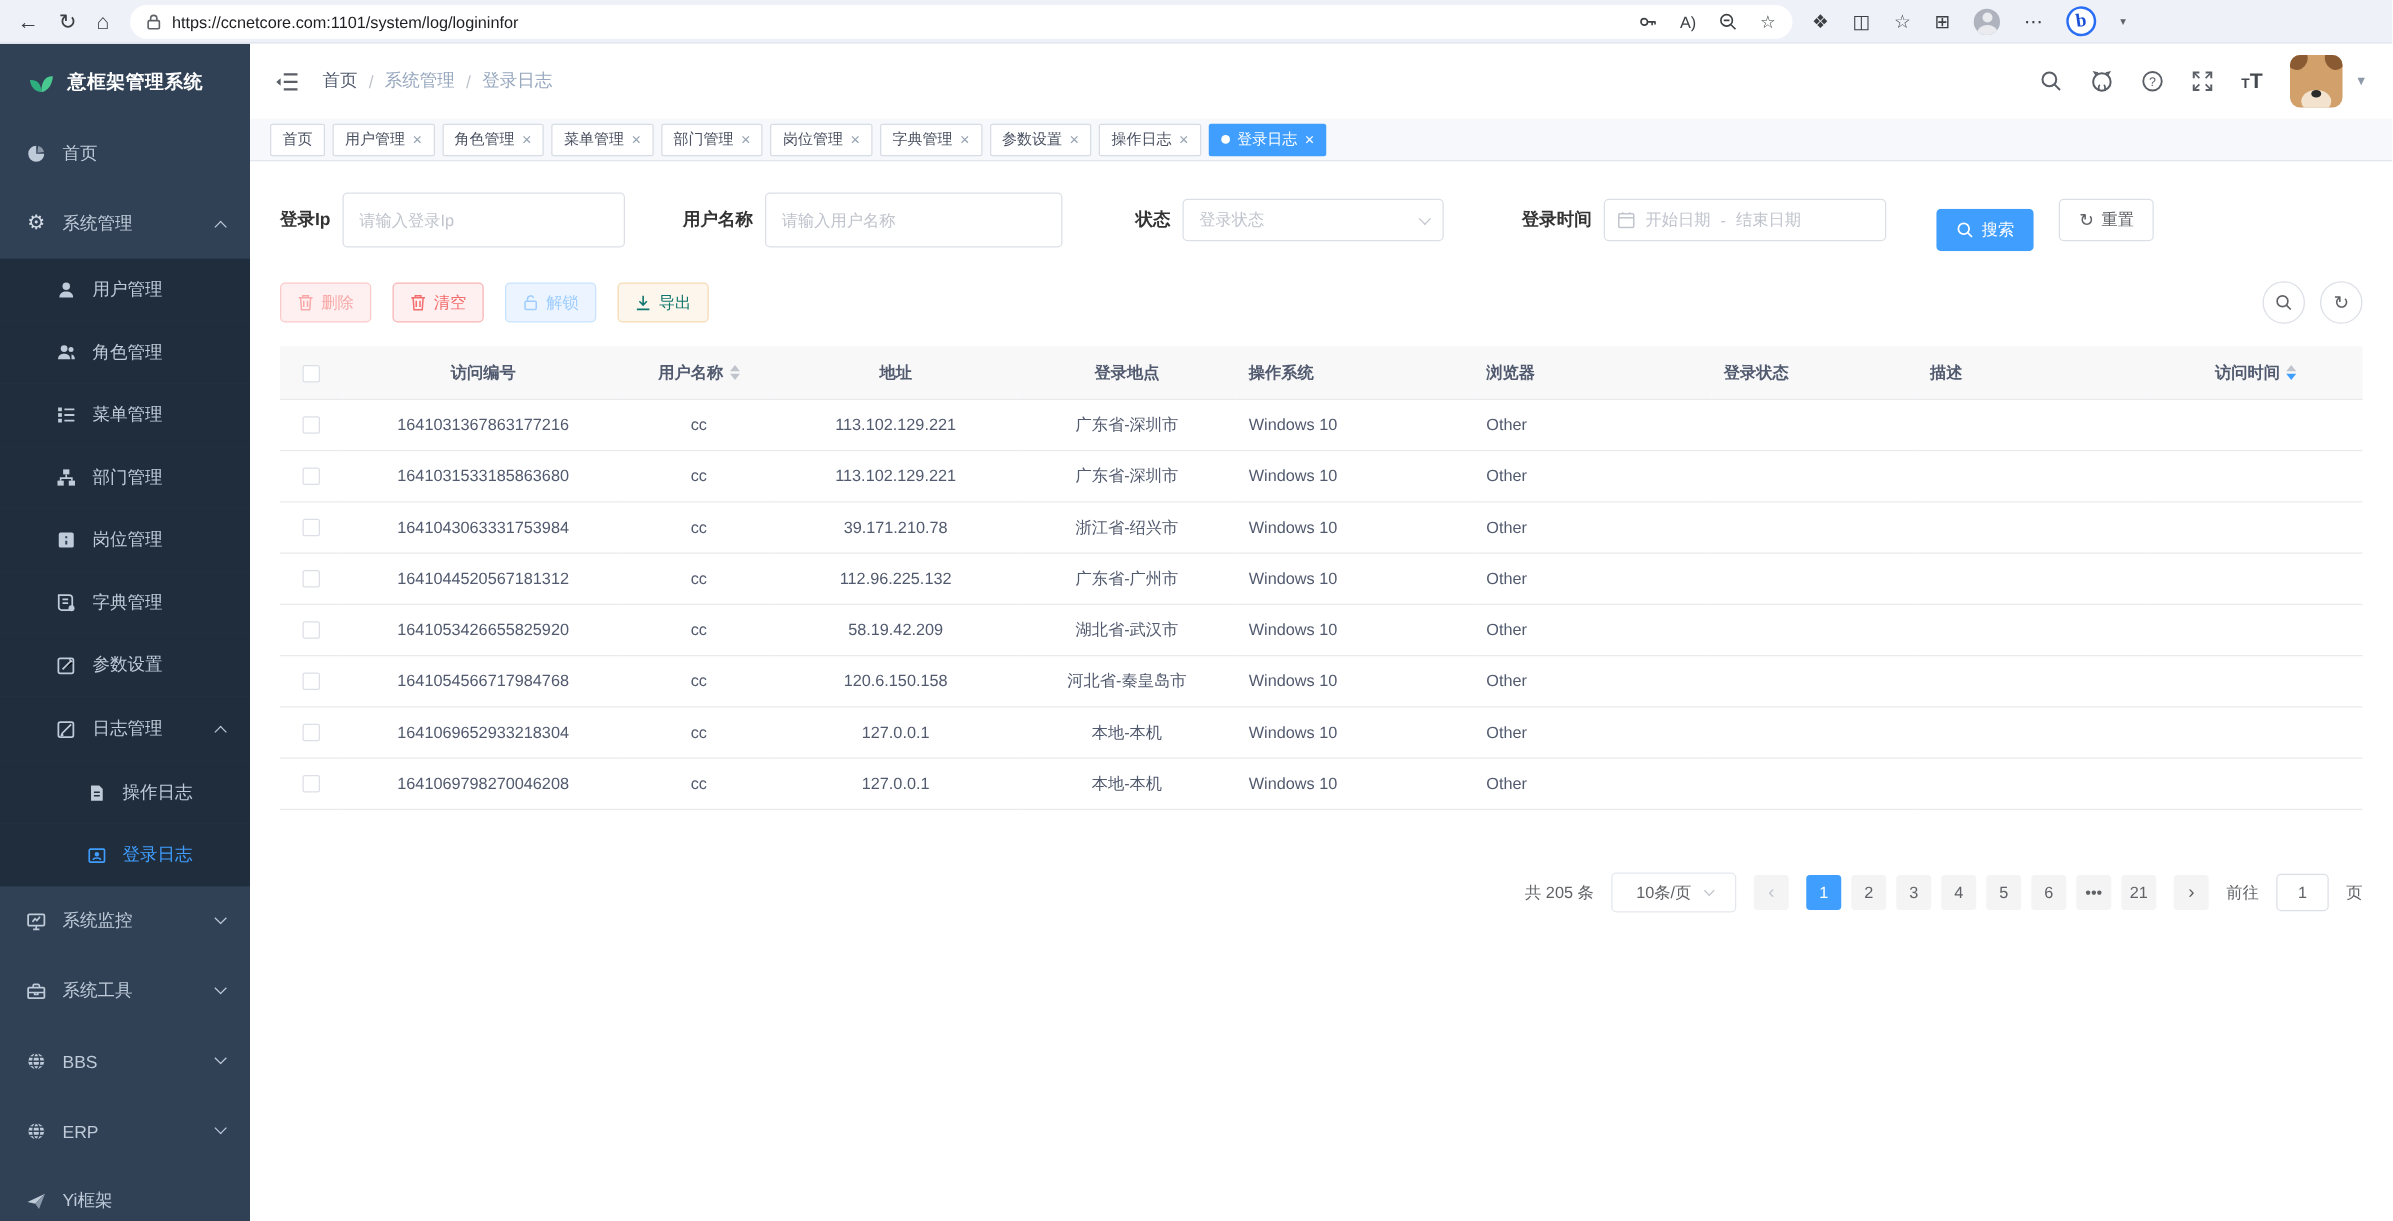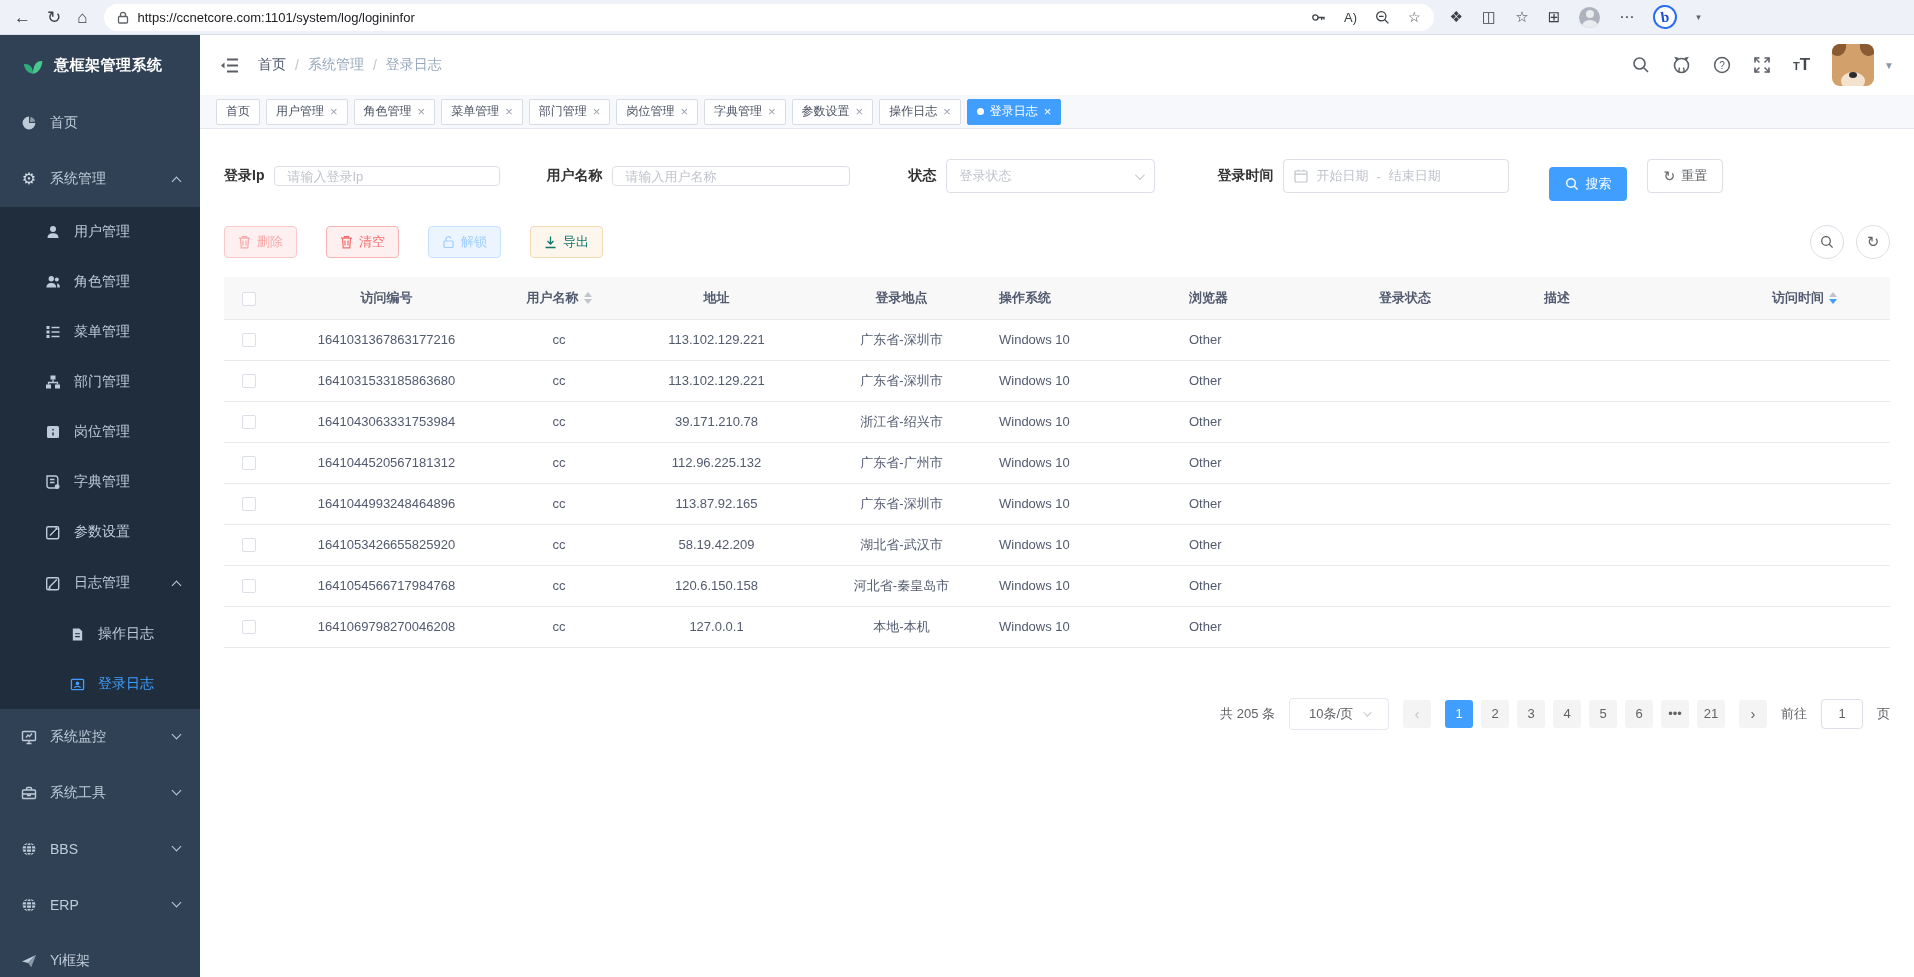--- a/index.html
+++ b/index.html
@@ -67,35 +67,35 @@
   .tab .x { display:none; font-size:13px; color:#97a3b2; line-height:1; }
   .tab.closable .x { display:inline; }
   .tab.active { background:#409eff; border-color:#409eff; color:#fff; }
   .tab.active .dot { display:block; }
   .tab.active .x { color:#fff; }
 
   
   .content { padding:22px 24px 0; }
   .filter { display:flex; align-items:center; }
   .flabel { font-size:14px; font-weight:bold; color:#333; margin-right:10px; white-space:nowrap; }
-  .tbox { height:20px; border:1px solid #dcdfe6; border-radius:4px; font-size:13px; color:#606266; padding:0 12px; outline:none; }
+  .tbox { height:44px; border:1px solid #dcdfe6; border-radius:4px; font-size:13px; color:#606266; padding:0 12px; outline:none; }
   .tbox::placeholder { color:#bfc3cc; }
   .w-ip{width:226px; margin-right:46px;} .w-user{width:238px; margin-right:58px;}
   .selbox { width:209px; height:34px; border:1px solid #dcdfe6; border-radius:4px; display:flex; align-items:center;
     padding:0 12px; color:#bfc3cc; font-size:13px; margin-right:62px; cursor:pointer; }
   .selbox .sc { margin-left:auto; width:7px; height:7px; border-right:1.3px solid #c0c4cc; border-bottom:1.3px solid #c0c4cc; transform:rotate(45deg) translateY(-2px); }
   .datebox { width:226px; height:34px; border:1px solid #dcdfe6; border-radius:4px; display:flex; align-items:center;
     gap:8px; padding:0 10px; color:#bfc3cc; font-size:13px; margin-right:40px; cursor:text; }
   .datebox .dsep { color:#bfc3cc; }
   .btn { height:34px; border-radius:4px; font-size:13px; display:inline-flex; align-items:center; gap:6px;
     padding:0 15px; cursor:pointer; border:1px solid transparent; white-space:nowrap; }
   .btn-search { background:#409eff; color:#fff;margin-top:16px; }
   .btn-reset { background:#fff; border-color:#dcdfe6; color:#606266; margin-left:20px; }
 
-  .actions { margin-top:24px; display:flex; align-items:center; gap:29px; }
+  .actions { margin-top:24px; display:flex; align-items:center; gap:17px; }
   .abtn { height:32px; padding:0 13px; border-radius:4px; font-size:13px; display:inline-flex; align-items:center; gap:6px; border:1px solid; cursor:pointer; }
   .a-del { background:#fef0f0; border-color:#fbc9c9; color:#f8a8a8; }
   .a-clear { background:#fef0f0; border-color:#f8b4b4; color:#f56c6c; }
   .a-unlock { background:#ecf5ff; border-color:#c6e2ff; color:#9fcdff; }
   .a-export { background:#fdf6ec; border-color:#f5dab1; color:#0f766e; }
   .circles { margin-left:auto; display:flex; gap:12px; }
   .cbtn { width:34px; height:34px; border-radius:50%; border:1px solid #dcdfe6; background:#fff; color:#606266;
     display:flex; align-items:center; justify-content:center; cursor:pointer; font-size:15px; }
 
   table { width:100%; border-collapse:collapse; table-layout:fixed; margin-top:18px; }
@@ -625,32 +625,20 @@
             <td class="c-center">cc</td>
             <td class="c-center">112.96.225.132</td>
             <td class="c-center">广东省-广州市</td>
             <td class="c-left">Windows 10</td>
             <td class="c-left">Other</td>
             <td class="c-left"></td>
             <td class="c-left"></td>
             <td class="c-center"></td>
           </tr>
 
-          <tr>
-            <td class="c-center"><span class="chk"></span></td>
-            <td class="c-center">1641044993248464896</td>
-            <td class="c-center">cc</td>
-            <td class="c-center">113.87.92.165</td>
-            <td class="c-center">广东省-深圳市</td>
-            <td class="c-left">Windows 10</td>
-            <td class="c-left">Other</td>
-            <td class="c-left"></td>
-            <td class="c-left"></td>
-            <td class="c-center"></td>
-          </tr>
 
           <tr>
             <td class="c-center"><span class="chk"></span></td>
             <td class="c-center">1641053426655825920</td>
             <td class="c-center">cc</td>
             <td class="c-center">58.19.42.209</td>
             <td class="c-center">湖北省-武汉市</td>
             <td class="c-left">Windows 10</td>
             <td class="c-left">Other</td>
             <td class="c-left"></td>
@@ -665,20 +653,32 @@
             <td class="c-center">120.6.150.158</td>
             <td class="c-center">河北省-秦皇岛市</td>
             <td class="c-left">Windows 10</td>
             <td class="c-left">Other</td>
             <td class="c-left"></td>
             <td class="c-left"></td>
             <td class="c-center"></td>
           </tr>
 
 
+          <tr>
+            <td class="c-center"><span class="chk"></span></td>
+            <td class="c-center">1641069652933218304</td>
+            <td class="c-center">cc</td>
+            <td class="c-center">127.0.0.1</td>
+            <td class="c-center">本地-本机</td>
+            <td class="c-left">Windows 10</td>
+            <td class="c-left">Other</td>
+            <td class="c-left"></td>
+            <td class="c-left"></td>
+            <td class="c-center"></td>
+          </tr>
 
           <tr>
             <td class="c-center"><span class="chk"></span></td>
             <td class="c-center">1641069798270046208</td>
             <td class="c-center">cc</td>
             <td class="c-center">127.0.0.1</td>
             <td class="c-center">本地-本机</td>
             <td class="c-left">Windows 10</td>
             <td class="c-left">Other</td>
             <td class="c-left"></td>

